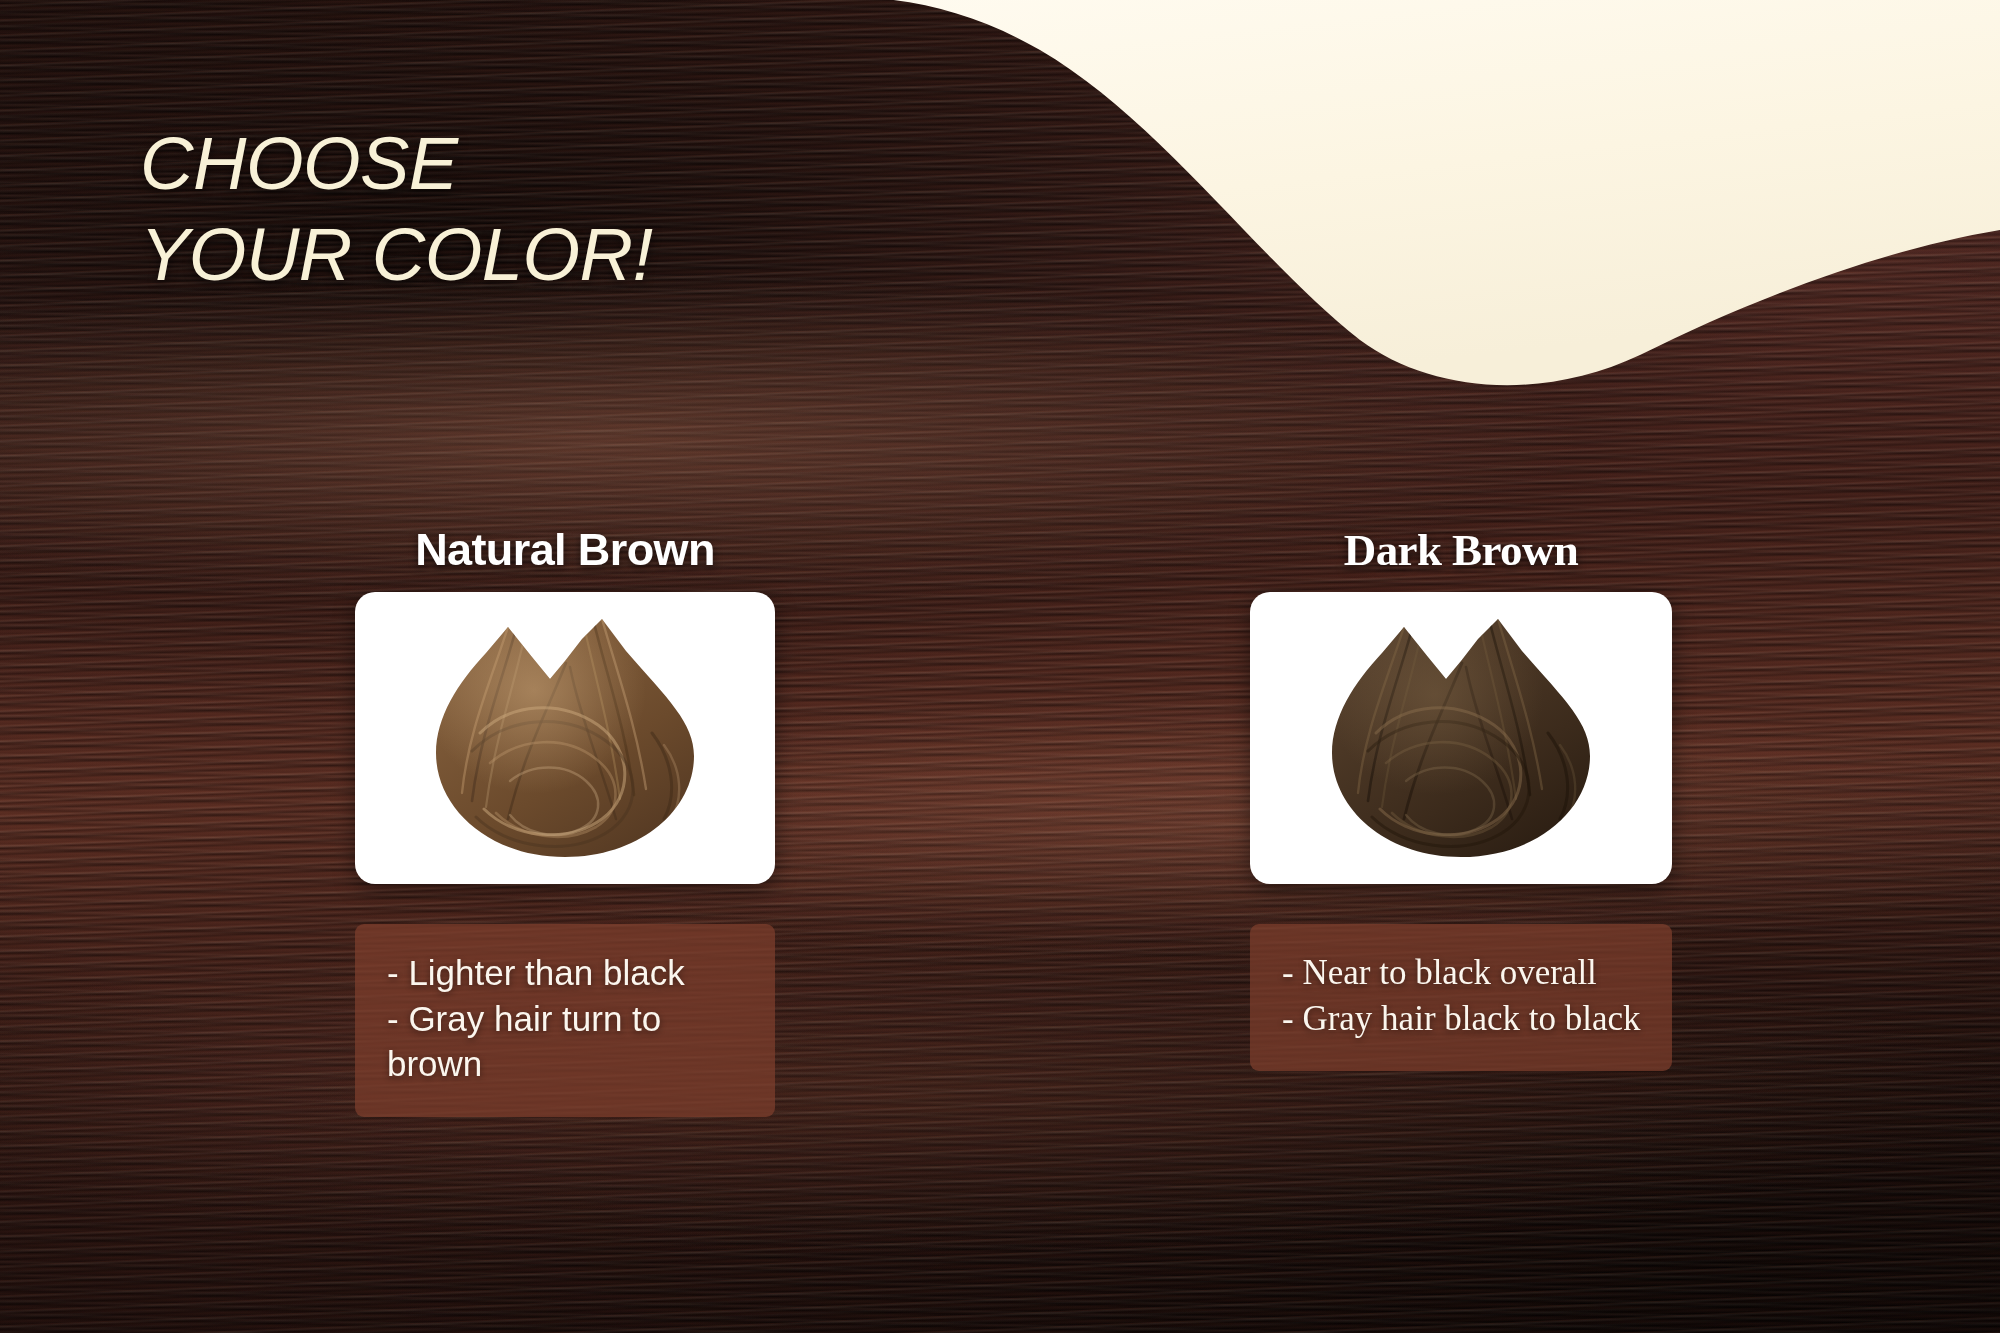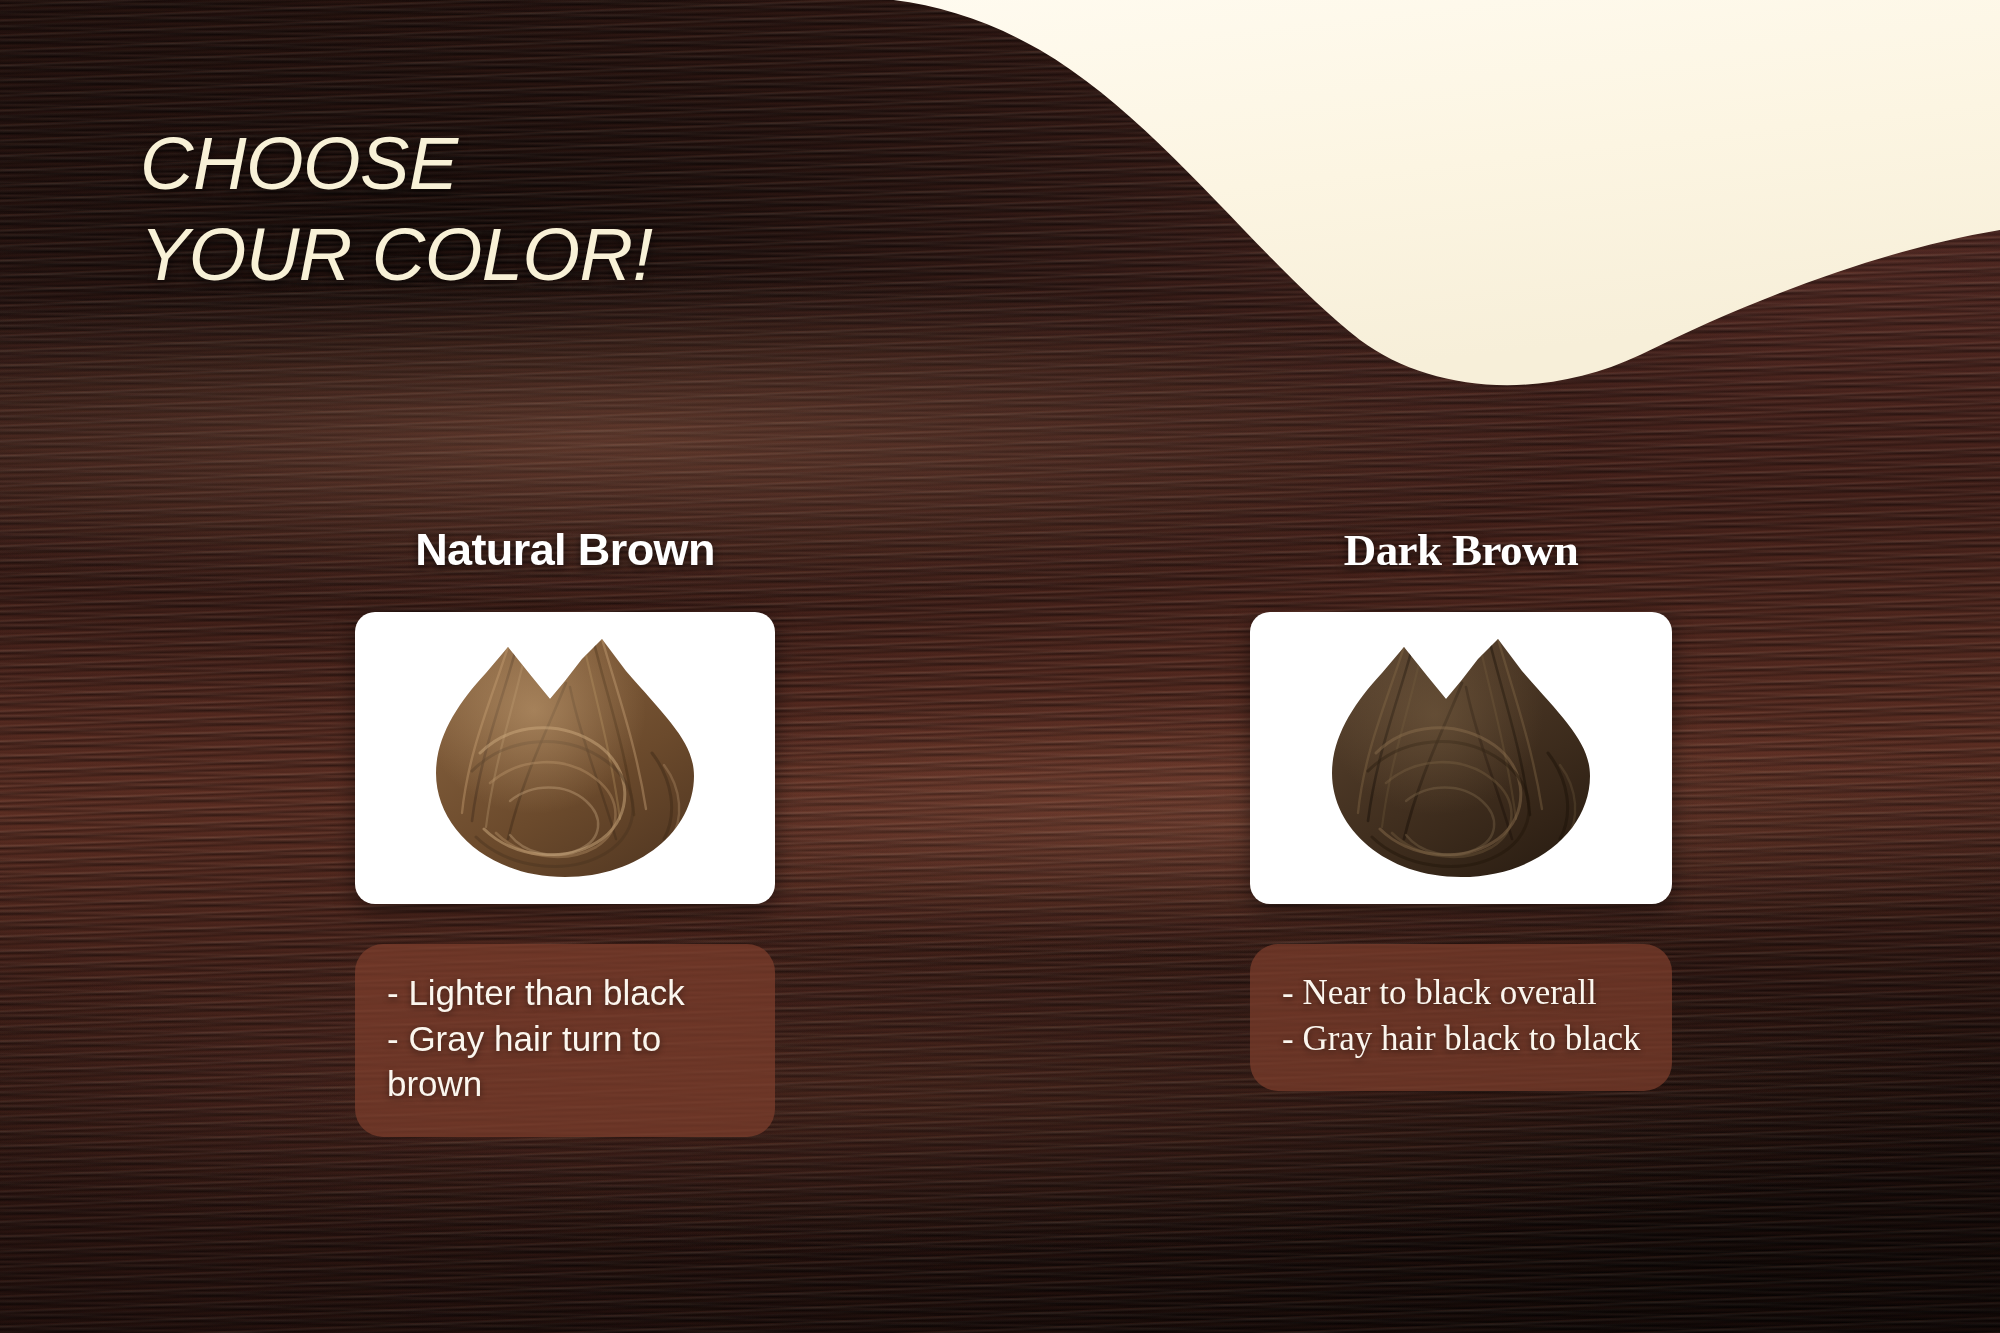--- a/index.html
+++ b/index.html
@@ -79,36 +79,36 @@
   }
 
   
   .col{position:absolute;top:524px;}
   .col.left{left:355px;width:420px;}
   .col.right{left:1250px;width:422px;font-family:Liberation Serif, serif;}
 
   .swatch-title{
     color:#ffffff;font-size:45px;font-weight:bold;
     letter-spacing:-0.6px;
-    text-align:center;margin:0 0 36px 0;
+    text-align:center;margin:0 0 16px 0;
     text-shadow:0 3px 9px rgba(0,0,0,.6);
     white-space:nowrap;
   }
 
   .card{
     width:100%;height:292px;border-radius:20px;background:#ffffff;
     box-shadow:0 6px 22px rgba(0,0,0,.45);
     display:flex;align-items:center;justify-content:center;
     overflow:hidden;
   }
   .card svg{display:block;}
 
   .desc{
     margin-top:40px;width:100%;
-    border-radius:28px;
+    border-radius:9px;
     background:rgba(126,62,45,0.72);
     padding:26px 28px 30px 32px;
     box-sizing:border-box;
     color:#FBF6EE;
     font-size:35px;line-height:1.30;
     font-weight:500;
     text-shadow:0 2px 6px rgba(0,0,0,.45);
     white-space:pre-line;
   }
 </style>

